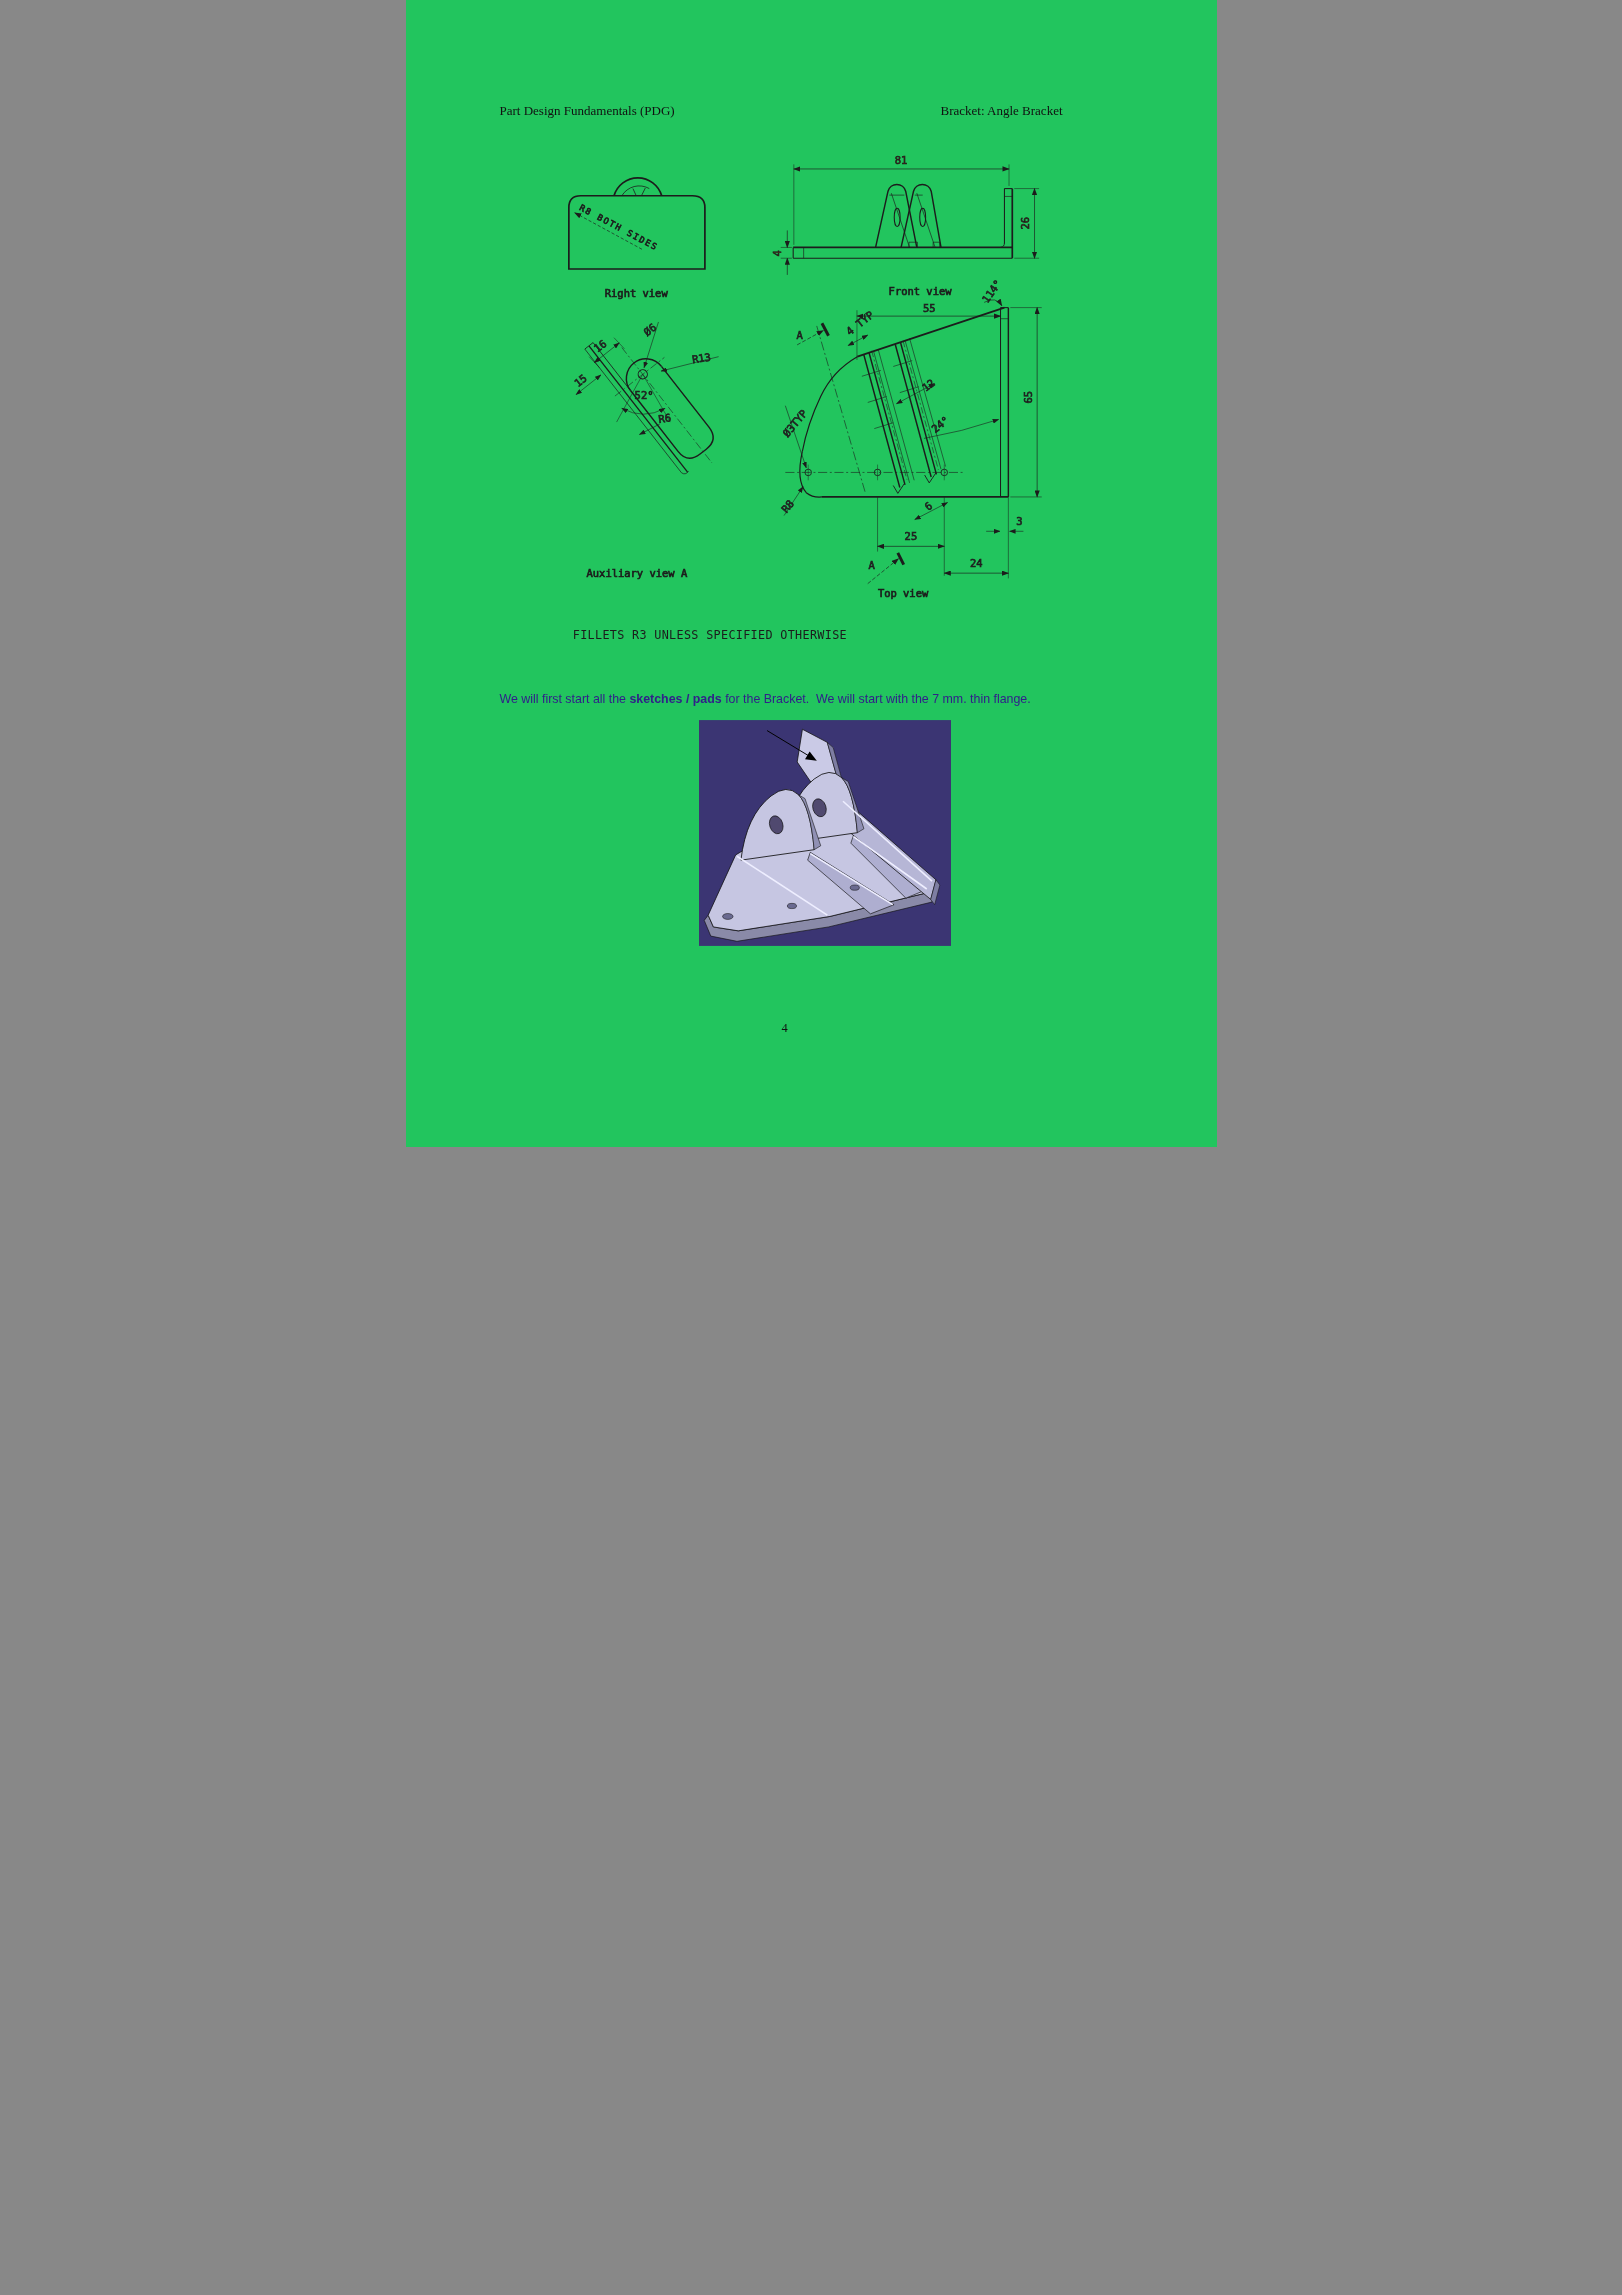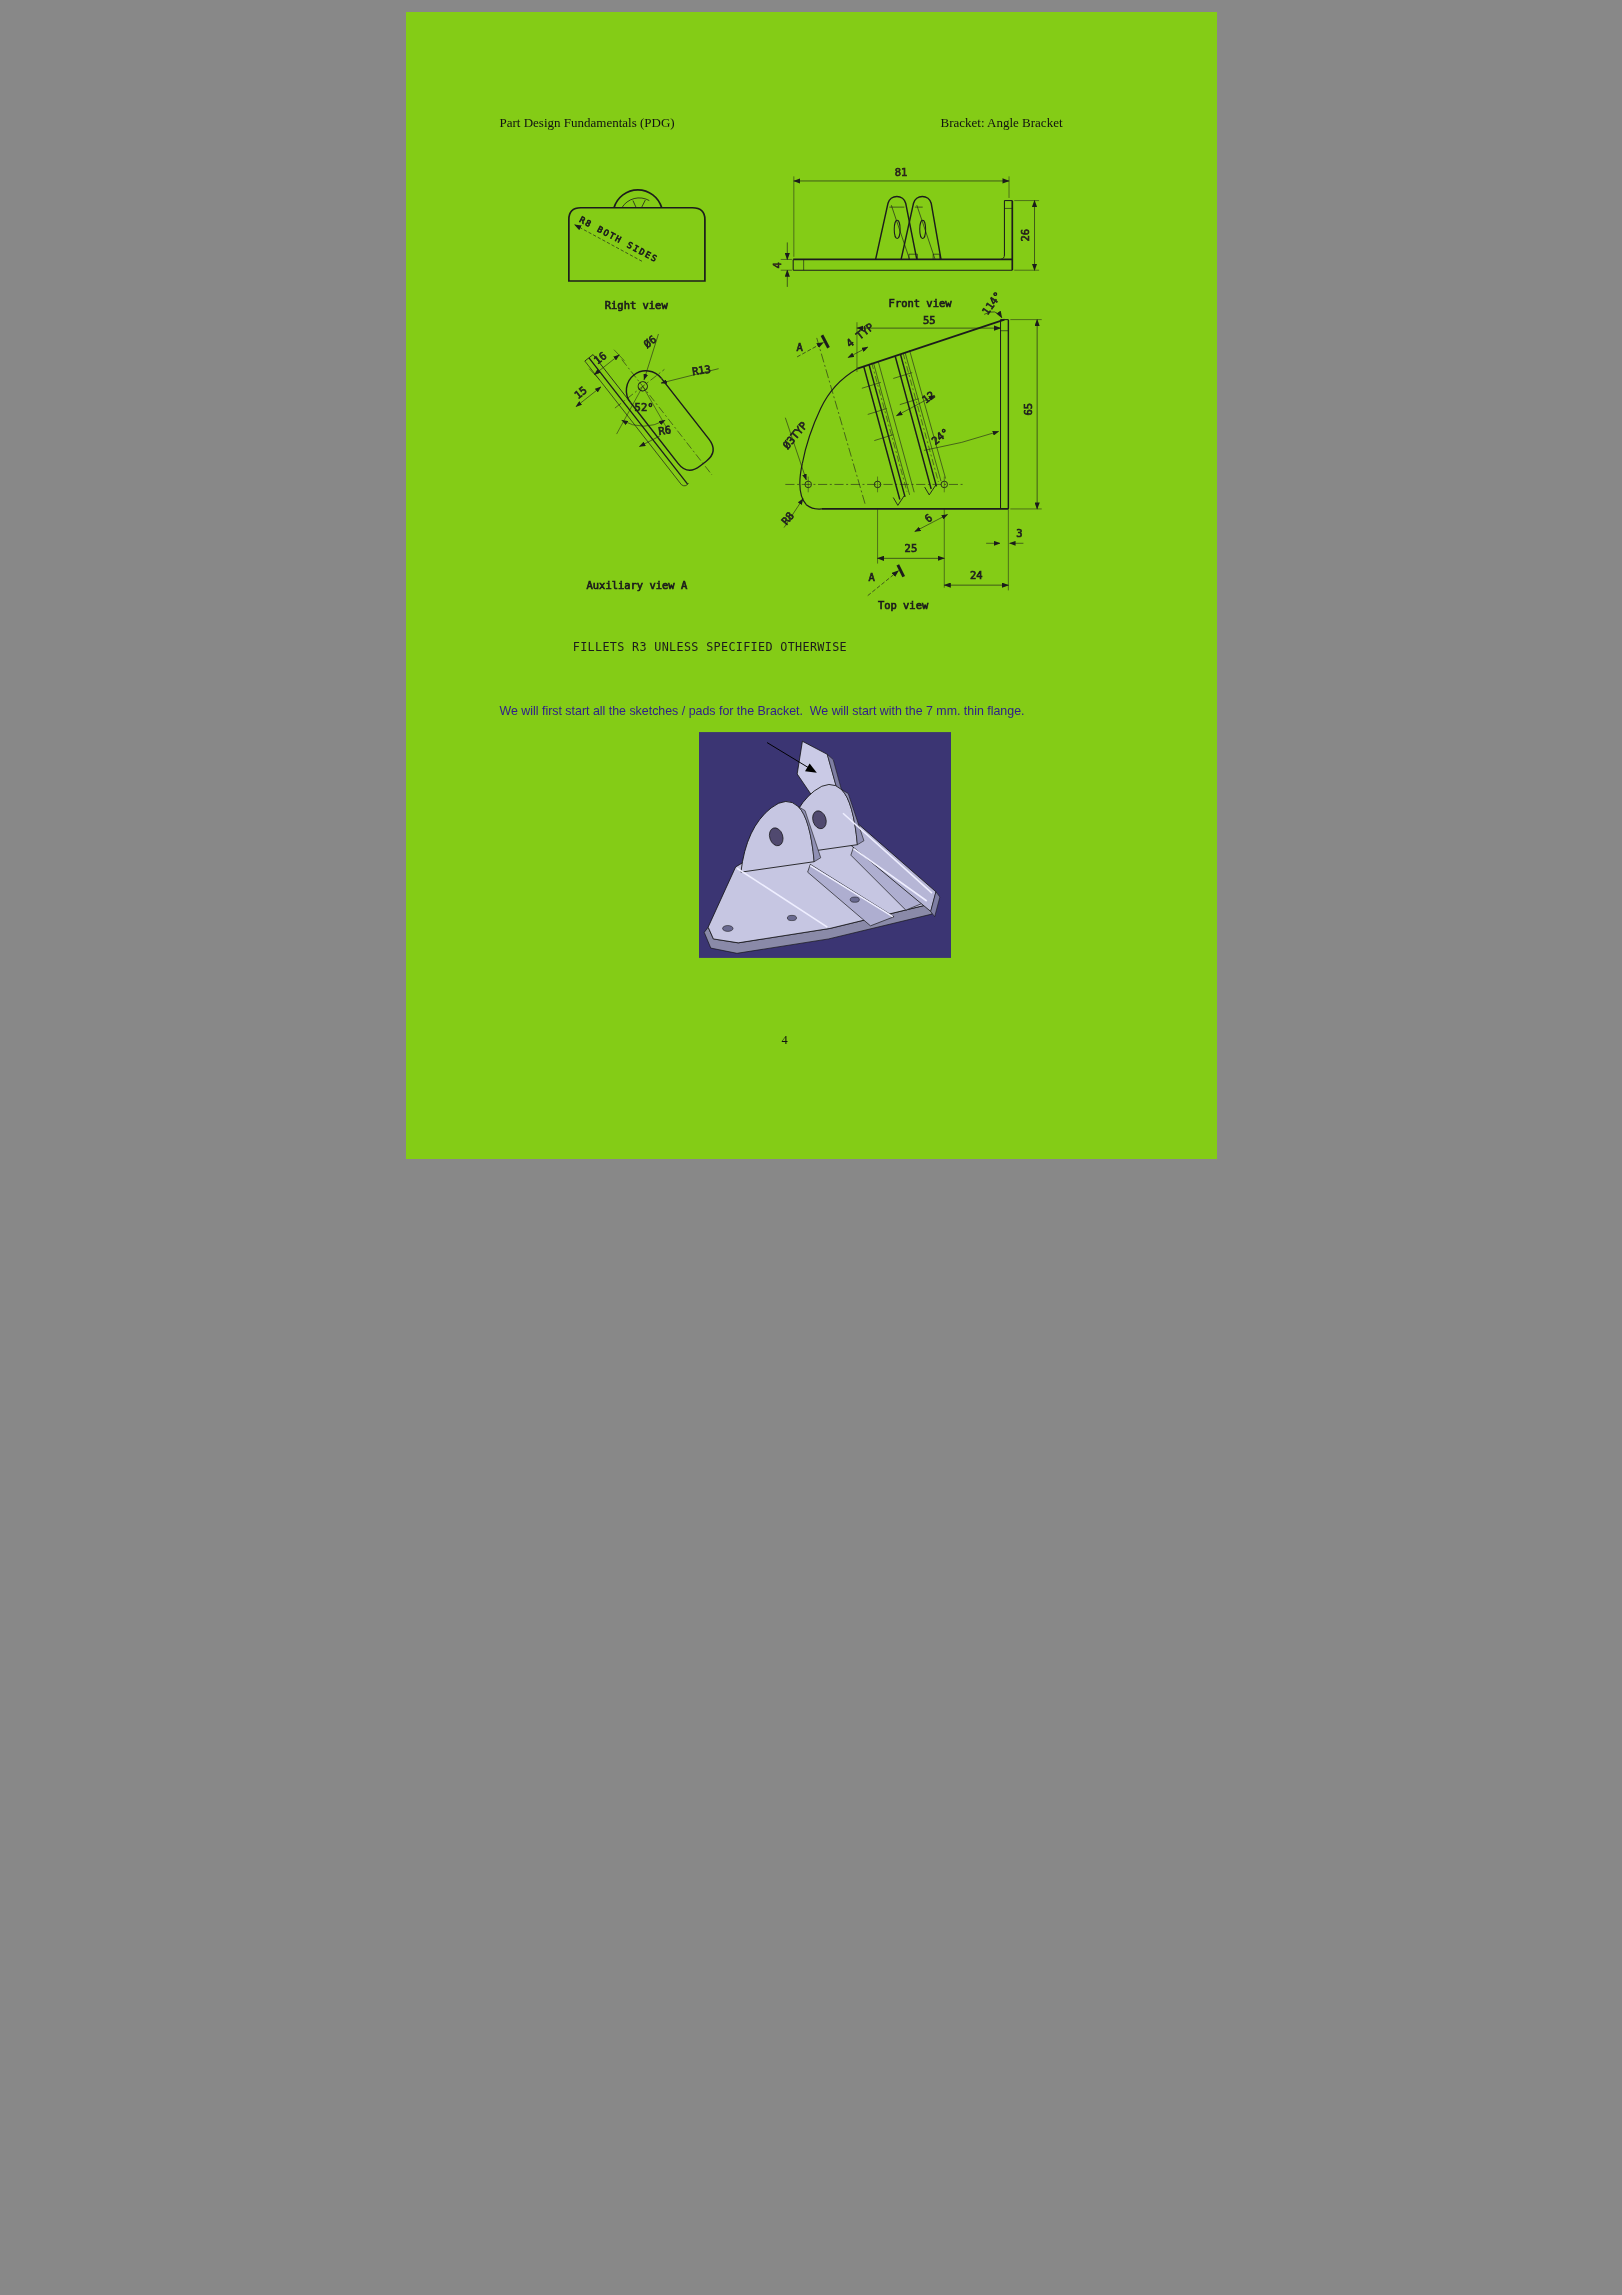--- a/index.html
+++ b/index.html
@@ -1,29 +1,29 @@
 <!DOCTYPE html>
 <html style="font-size:10.5px"><head>
 <meta charset="utf-8">
 <style>
   html,body{margin:0;padding:0;background:#888;}
-  .page{position:relative;width:811px;height:1147px;background:#84cc16;margin:12px auto;
+  .page{position:relative;width:811px;height:1147px;background:#22c55e;margin:0 auto;
         font-family:"Liberation Serif",serif;overflow:hidden;}
   .hdr{position:absolute;top:103px;font-size:13px;color:#111;}
   .hdr-left{left:94px;}
   .hdr-right{left:535px;}
   svg text{font-family:"DejaVu Sans Mono",monospace;fill:#2e2e2e;}
   .viewlabel{font-size:16px;fill:#1c1c1c;}
   .dim{font-size:16px;}
   .dim-brown{fill:#553318;}
   .note{font-size:18px;letter-spacing:.5px;fill:#1c1c1c;}
   .callout{font-size:13px;letter-spacing:2.5px;fill:#1c1c1c;}
   .para{position:absolute;left:94px;top:692px;width:631px;font-family:"Liberation Sans",sans-serif;
         font-size:12.4px;color:#31208a;white-space:pre-wrap;}
-  .para b{font-weight:normal;text-align:center;}
+  .para b{font-weight:bold;text-align:center;}
   .shot{position:absolute;left:293px;top:720px;width:252px;height:226px;}
   .pagenum{position:absolute;left:376px;top:1021px;font-size:12.4px;color:#111;}
 </style>
 </head>
 <body>
 
 <div class="page">
 
   <div class="hdr hdr-left">Part Design Fundamentals (PDG)</div>
   <div class="hdr hdr-right">Bracket: Angle Bracket</div>

